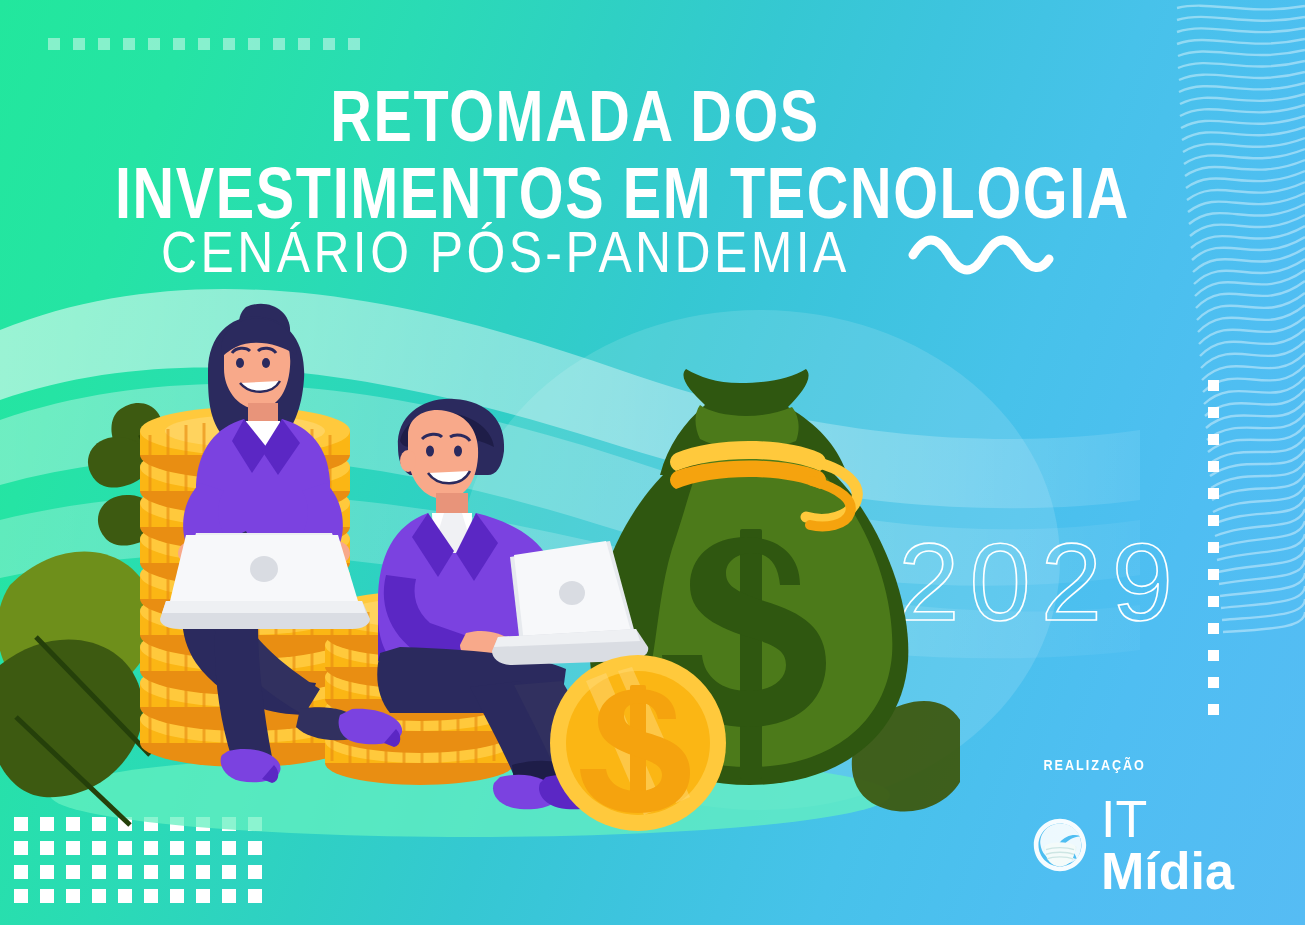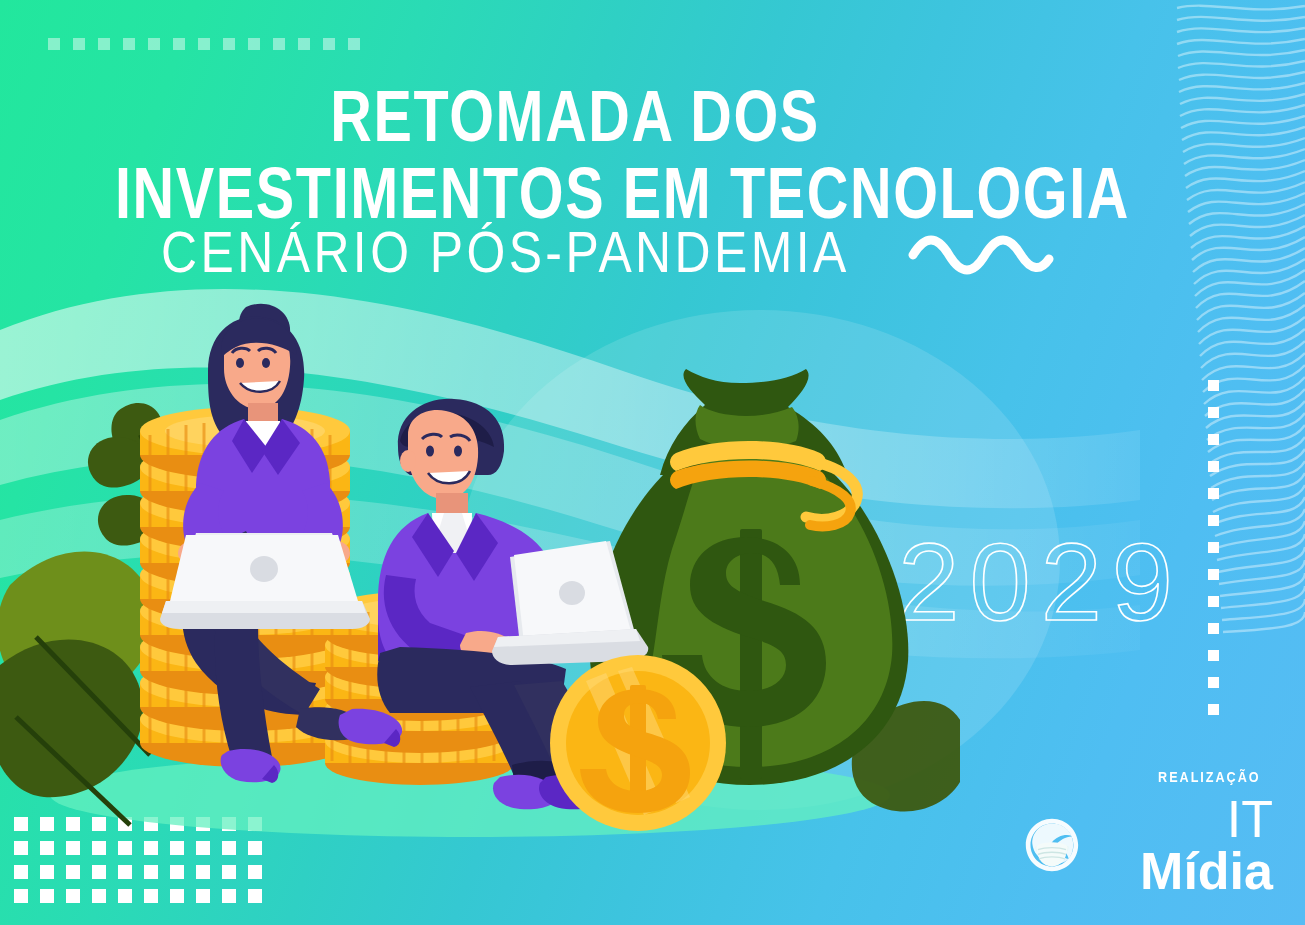--- a/index.html
+++ b/index.html
@@ -76,27 +76,27 @@
     letter-spacing:10px;
     color:transparent;
     -webkit-text-stroke:1.6px #ffffff;
     font-weight:300;
   }
 
   
   .illustration { position:absolute; left:0; bottom:0; width:960px; height:640px; }
 
   
-  .footer { position:absolute; right:32px; bottom:28px; width:250px; text-align:right; }
+  .footer { position:absolute; right:24px; bottom:28px; width:250px; text-align:left; }
   .realizacao {
     font-family:"Liberation Sans Narrow","Liberation Sans", sans-serif;
     color:#ffffff; font-size:14px; font-weight:700; letter-spacing:2.2px;
     transform:scaleX(0.9); transform-origin:center;
   }
-  .logo-row { display:flex; align-items:center; justify-content:center; gap:12px; margin-top:8px; }
+  .logo-row { display:flex; align-items:center; justify-content:center; gap:12px; margin-top:20px; }
   .logo-text { font-size:52px; color:#ffffff; line-height:1; letter-spacing:0px; }
   .logo-text .lt-light { font-weight:400; }
   .logo-text .lt-bold { font-weight:700; }
 </style>
 </head>
 <body>
 
 <div class="cover">
 
   <svg class="bg-waves" viewBox="0 0 1305 925" preserveAspectRatio="none">

